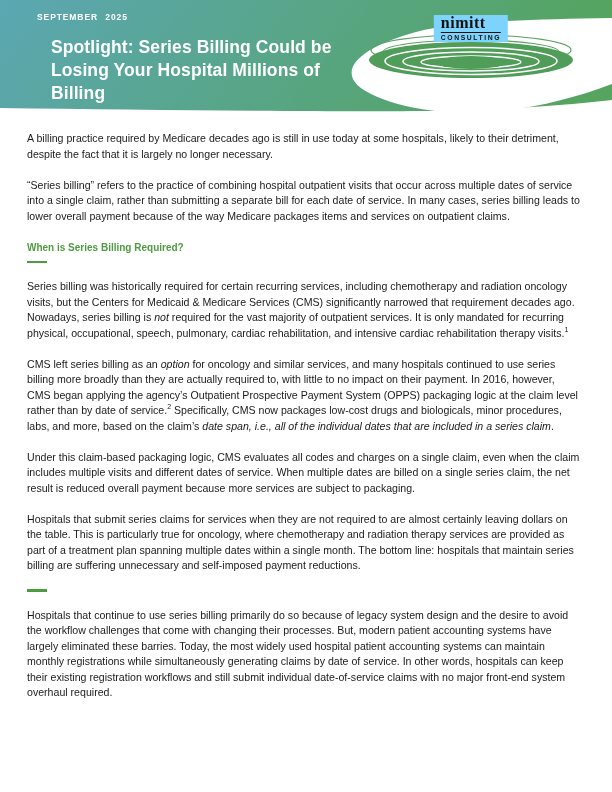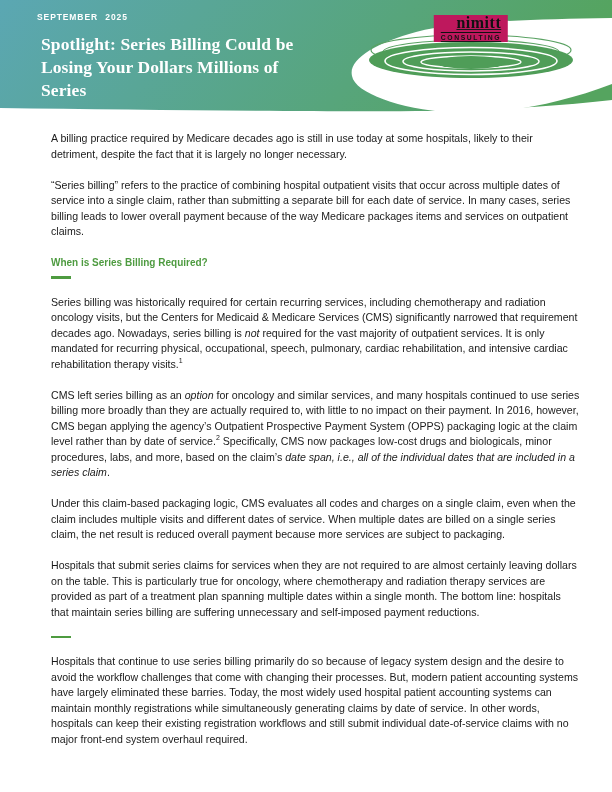--- a/index.html
+++ b/index.html
@@ -18,33 +18,33 @@
   .issue-date{
     font-size:8.5px;font-weight:bold;letter-spacing:.9px;word-spacing:4px;
     margin:0 0 11px 0;
   }
   .title-line{font-size:17.5px;font-weight:bold;line-height:23px;letter-spacing:.1px;}
   
   .logo{position:absolute;left:366px;top:14px;width:210px;height:68px;z-index:2;}
   .logo-ripples{position:absolute;left:0;top:0;}
   .logo-textbox{
     position:absolute;left:50%;top:1px;transform:translateX(-50%);
-    background:#be185d;padding:0 7px 1px 7px;text-align:right;z-index:2;text-decoration:underline;
+    background:#7dd3fc;padding:0 7px 1px 7px;text-align:left;z-index:2;
   }
   .logo-name{
     display:block;font-family:"Liberation Serif",serif;font-weight:bold;
     font-size:16px;line-height:16px;color:#111111;letter-spacing:.5px;
     border-bottom:1.5px solid #111111;padding-bottom:1px;
   }
   .logo-tagline{
     display:block;font-size:6.8px;font-weight:bold;color:#111111;
     letter-spacing:1.6px;margin-top:1px;
   }
   
-  .article{margin:13px 32px 0 51px;}
+  .article{margin:13px 32px 0 27px;}
   .article p{
     margin:0 0 15.5px 0;
     font-size:10.6px;line-height:15.5px;
   }
   .article em{font-style:italic;}
   .article sup{font-size:7px;line-height:0;vertical-align:super;}
   .sec-heading{
     margin:4px 0 6px 0;
     color:var(--accent,#4e9b40);
     font-size:10px;font-weight:bold;line-height:15px;
@@ -67,24 +67,24 @@
           <stop offset="0" style="stop-color:var(--gradient-left,#5BA7B3)"></stop>
           <stop offset="1" style="stop-color:var(--gradient-right,#55A45F)"></stop>
         </linearGradient>
       </defs>
       <path d="M0,0 H612 V100 C560,106 500,109.5 430,111 C330,112 150,110 0,108 Z" fill="url(#hg)"></path>
       <path d="M612,18 C515,19.5 455,22 416,32 C376,43 348,59 352,76 C355,93 400,109 450,112.5 C495,115 555,106 612,84 Z" fill="#ffffff"></path>
     </svg>
 
     <div class="mast-text">
       <div class="issue-date">SEPTEMBER 2025</div>
-      <h1 style="margin:4px;font-family:Liberation Serif, serif;">
+      <h1 style="margin:14px;">
         <span class="title-line" style="display:block;">Spotlight: Series Billing Could be</span>
-        <span class="title-line" style="display:block;">Losing Your Dollars Millions of</span>
-        <span class="title-line" style="display:block;">Series</span>
+        <span class="title-line" style="display:block;">Losing Your Hospital Millions of</span>
+        <span class="title-line" style="display:block;">Billing</span>
       </h1>
     </div>
 
     <div class="logo">
       <svg class="logo-ripples" width="210" height="68" viewBox="0 0 210 68" aria-hidden="true">
         <ellipse cx="105" cy="36" rx="100" ry="15" fill="none" stroke-width="1.2" style="stroke:var(--logo-ring,#5AA263)"></ellipse>
         <ellipse cx="105" cy="38" rx="88" ry="12" fill="none" stroke-width="1.2" style="stroke:var(--logo-ring,#5AA263)"></ellipse>
         <ellipse cx="105" cy="40" rx="76" ry="9" fill="none" stroke-width="1.2" style="stroke:var(--logo-ring,#5AA263)"></ellipse>
         <ellipse cx="105" cy="46" rx="102" ry="18" style="fill:var(--logo-green,#4F9D58)"></ellipse>
         <ellipse cx="105" cy="47" rx="86" ry="13.5" fill="none" stroke="#ffffff" stroke-width="1.6"></ellipse>

